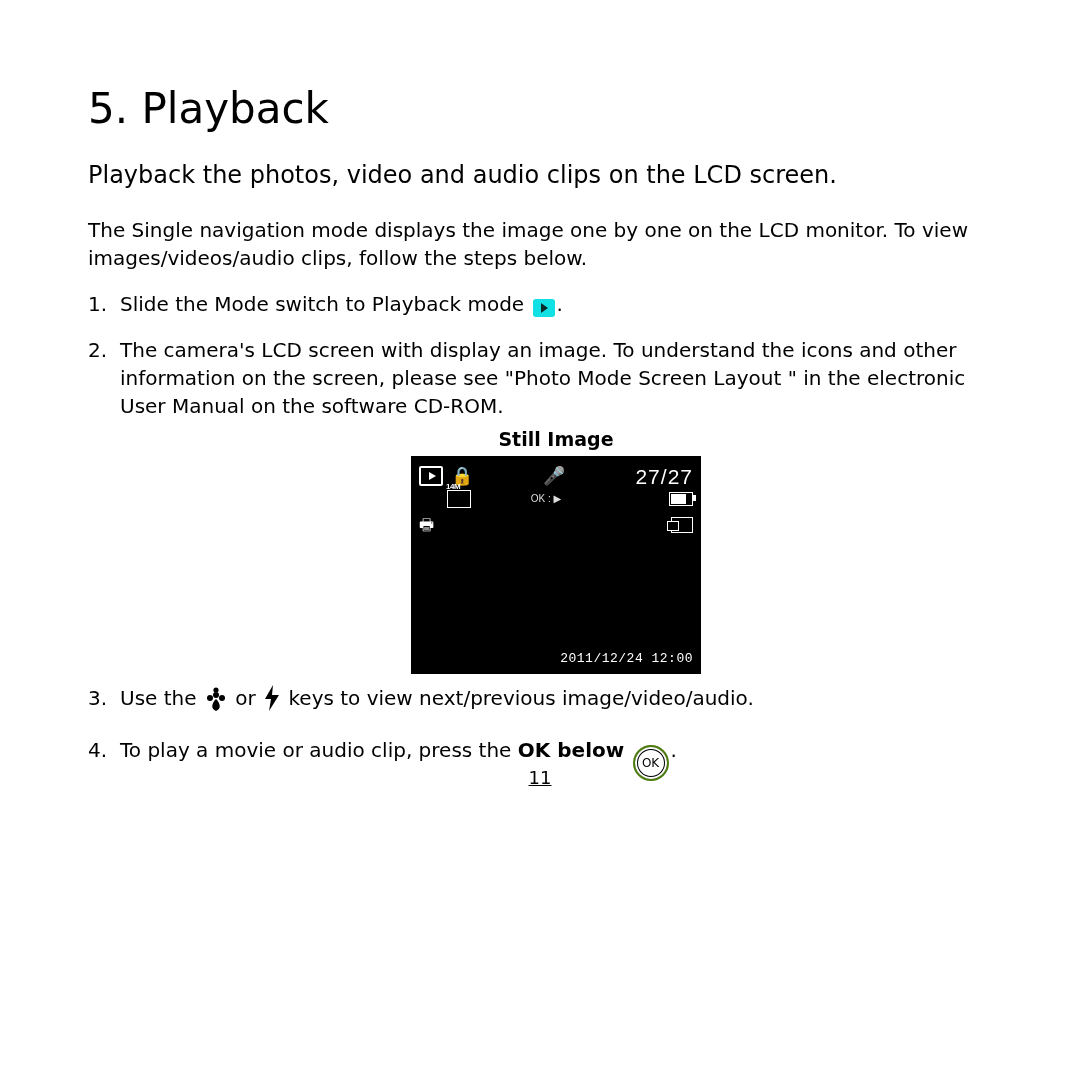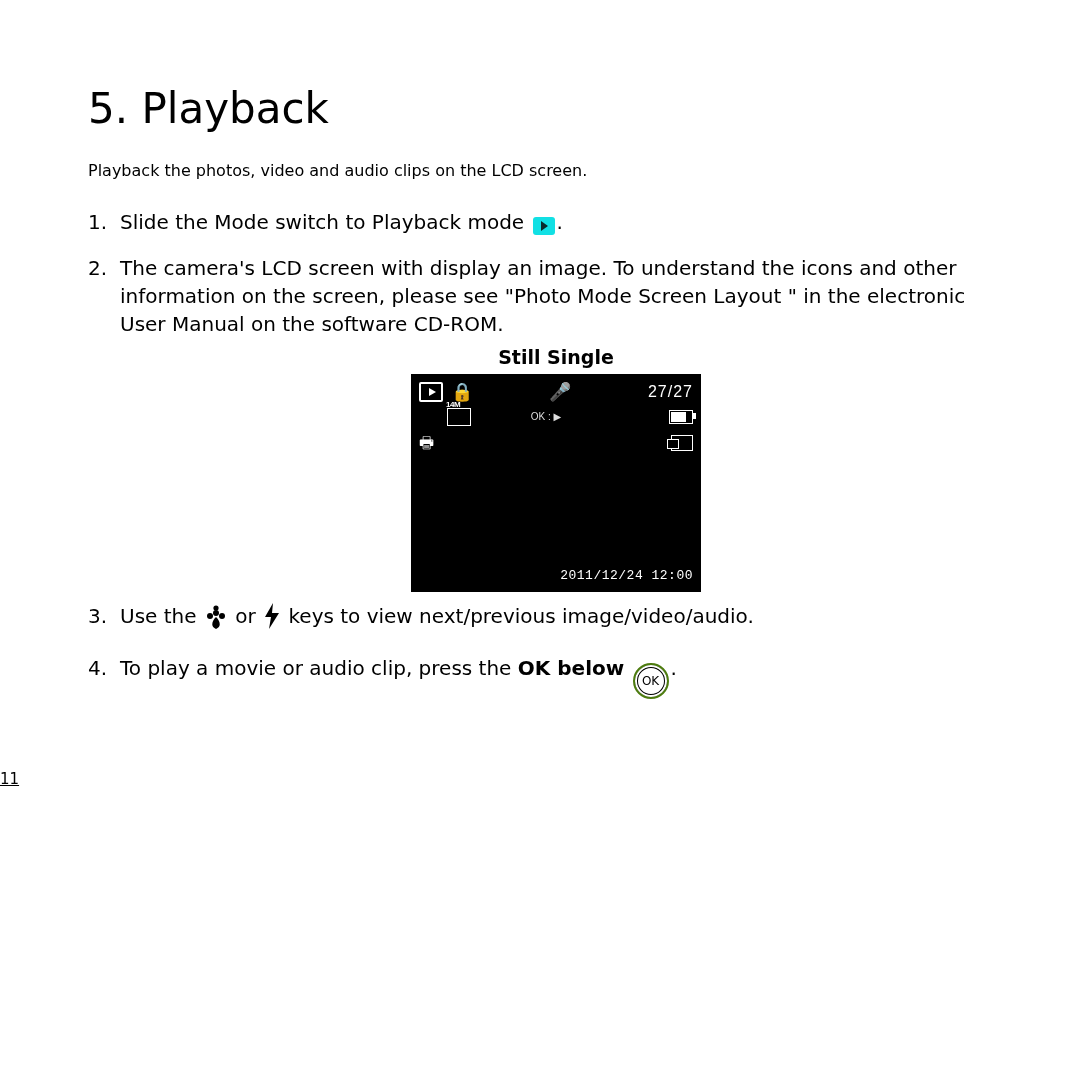--- a/index.html
+++ b/index.html
@@ -15,21 +15,21 @@
     box-sizing: border-box;
     padding: 84px 88px 30px 88px;
     position: relative;
   }
   h1.title {
     font-size: 42px;
     font-weight: 400;
     margin: 0 0 28px 0;
   }
   p.intro {
-    font-size: 16px;
+    font-size: 24px;
     margin: 0 0 28px 0;
   }
   h2.subhead {
     font-size: 26px;
     font-weight: 700;
     margin: 0 0 18px 0;
   }
   p.desc {
     font-size: 20px;
     line-height: 1.38;
@@ -93,21 +93,21 @@
   .lcd .top {
     position: absolute;
     top: 6px; left: 8px; right: 8px;
     display: flex;
     align-items: center;
     gap: 8px;
     color: #fff;
     font-size: 18px;
   }
   .lcd .top .spacer { flex: 1; }
-  .lcd .counter { font-size: 16px; letter-spacing: 1px; }
+  .lcd .counter { font-size: 21px; letter-spacing: 1px; }
   .play-sym {
     width: 20px; height: 16px;
     border: 2px solid #fff; border-radius: 2px;
     display: flex; align-items: center; justify-content: center;
   }
   .play-sym::after {
     content: "";
     border-left: 7px solid #fff;
     border-top: 4px solid transparent;
     border-bottom: 4px solid transparent;
@@ -185,48 +185,49 @@
     box-shadow: inset 0 0 0 2px #fff, inset 0 0 0 3px #000;
     align-items: center; justify-content: center;
     font-size: 12px; font-weight: 400;
     vertical-align: -10px;
     margin: 0 2px;
   }
   .page-num {
     position: absolute;
     bottom: 24px;
     left: 0; right: 0;
-    text-align: left;
-    font-size: 15px;
+    text-align: center;
+    font-size: 18px;
     text-decoration: underline;
   }
   .bold { font-weight: 700; }
 </style>
 </head>
 <body>
 
 <div class="page">
 
   <h1 class="title">5. Playback</h1>
 
   <p class="intro">Playback the photos, video and audio clips on the LCD screen.</p>
 
 
+  <p class="desc">The Single navigation mode displays the image one by one on the LCD monitor.  To view images/videos/audio clips, follow the steps below.</p>
 
   <ol>
 
     <li>
       <span>Slide the Mode switch to Playback mode </span>
       <span class="play-badge"></span><span>.</span>
     </li>
 
     <li style="margin-bottom:6px;">
       <span>The camera's LCD screen with display an image. To understand the icons and other information on the screen, please see "Photo Mode Screen Layout " in the electronic User Manual on the software CD-ROM.</span>
 
-      <div class="caption">Still Single</div>
+      <div class="caption">Still Image</div>
 
       <div class="lcd">
         <div class="top">
           <span class="play-sym"></span>
           <span class="lock-sym">🔒</span>
           <span class="spacer"></span>
           <span class="mic-sym">🎤</span>
           <span class="spacer"></span>
           <span class="counter">27/27</span>
         </div>

